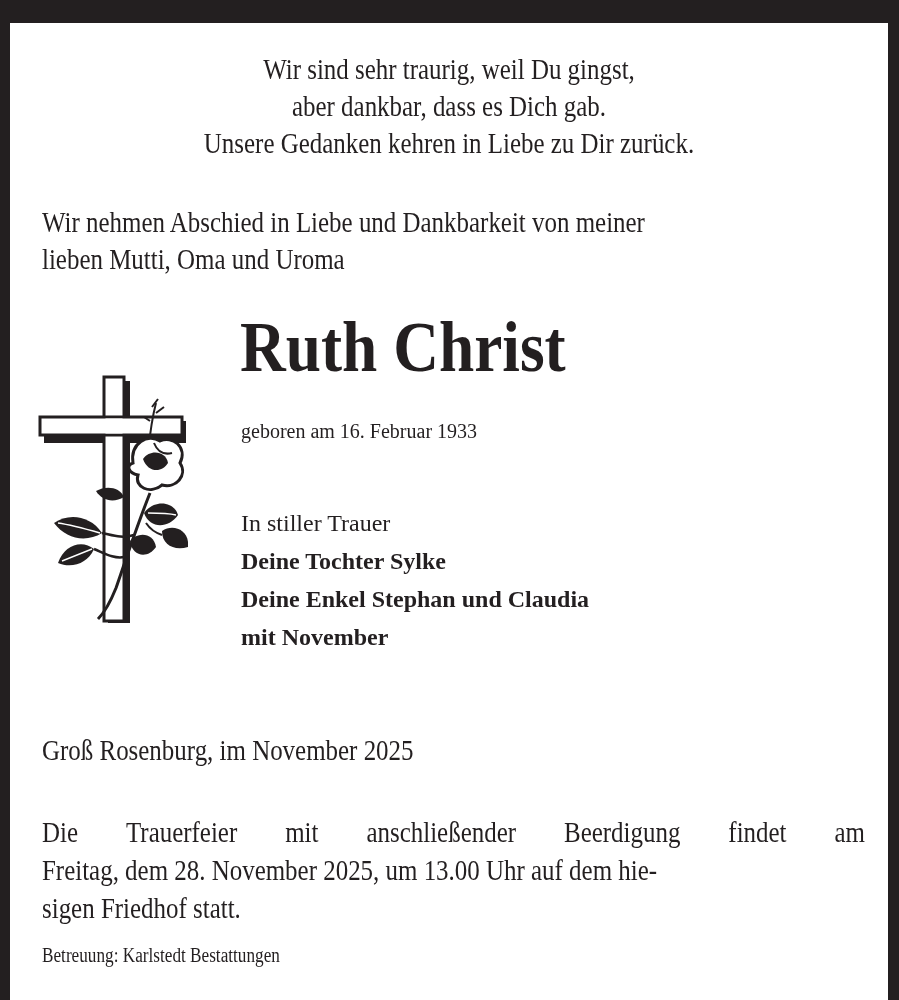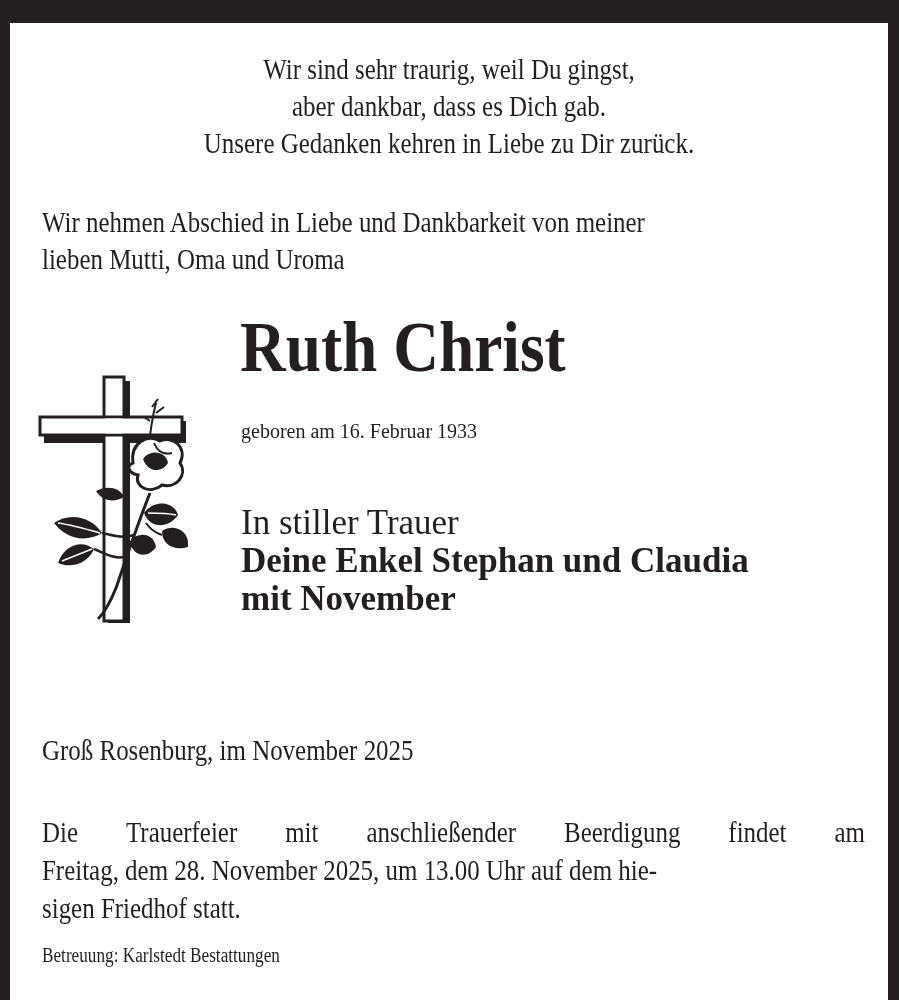--- a/index.html
+++ b/index.html
@@ -34,21 +34,21 @@
       transform: scaleX(0.88); transform-origin: 0 0;
       white-space: nowrap;
     }
     .dates {
       position: absolute; left: 231px; top: 364px;
       font-size: 20px; line-height: 37px; margin-top: 26px;
     }
     .dates div { white-space: nowrap; }
     .mourners {
       position: absolute; left: 231px; top: 481px;
-      font-size: 35px; line-height: 38px;
+      font-size: 24px; line-height: 38px;
     }
     .mourners div { white-space: nowrap; }
     .mourners .b { font-weight: bold; }
     .place {
       position: absolute; left: 32px; top: 709px;
       font-size: 29px; line-height: 37px;
       transform: scaleX(0.86); transform-origin: 0 0;
       white-space: nowrap;
     }
     .service {
@@ -124,20 +124,21 @@
       <path d="M114 44 L120 36 M118 50 L126 44 M112 58 L106 54" stroke="#231f20" stroke-width="2" fill="none"></path>
     </svg>
   </div>
 
   <div class="dates">
     <div>geboren am 16. Februar 1933</div>
   </div>
 
   <div class="mourners">
     <div>In stiller Trauer</div>
+    <div class="b">Deine Tochter Sylke</div>
     <div class="b">Deine Enkel Stephan und Claudia</div>
     <div class="b">mit November</div>
   </div>
 
   <div class="place">Groß Rosenburg, im November 2025</div>
 
   <div class="service">
     <span class="line justify">
       <span>Die</span>
       <span>Trauerfeier</span>

